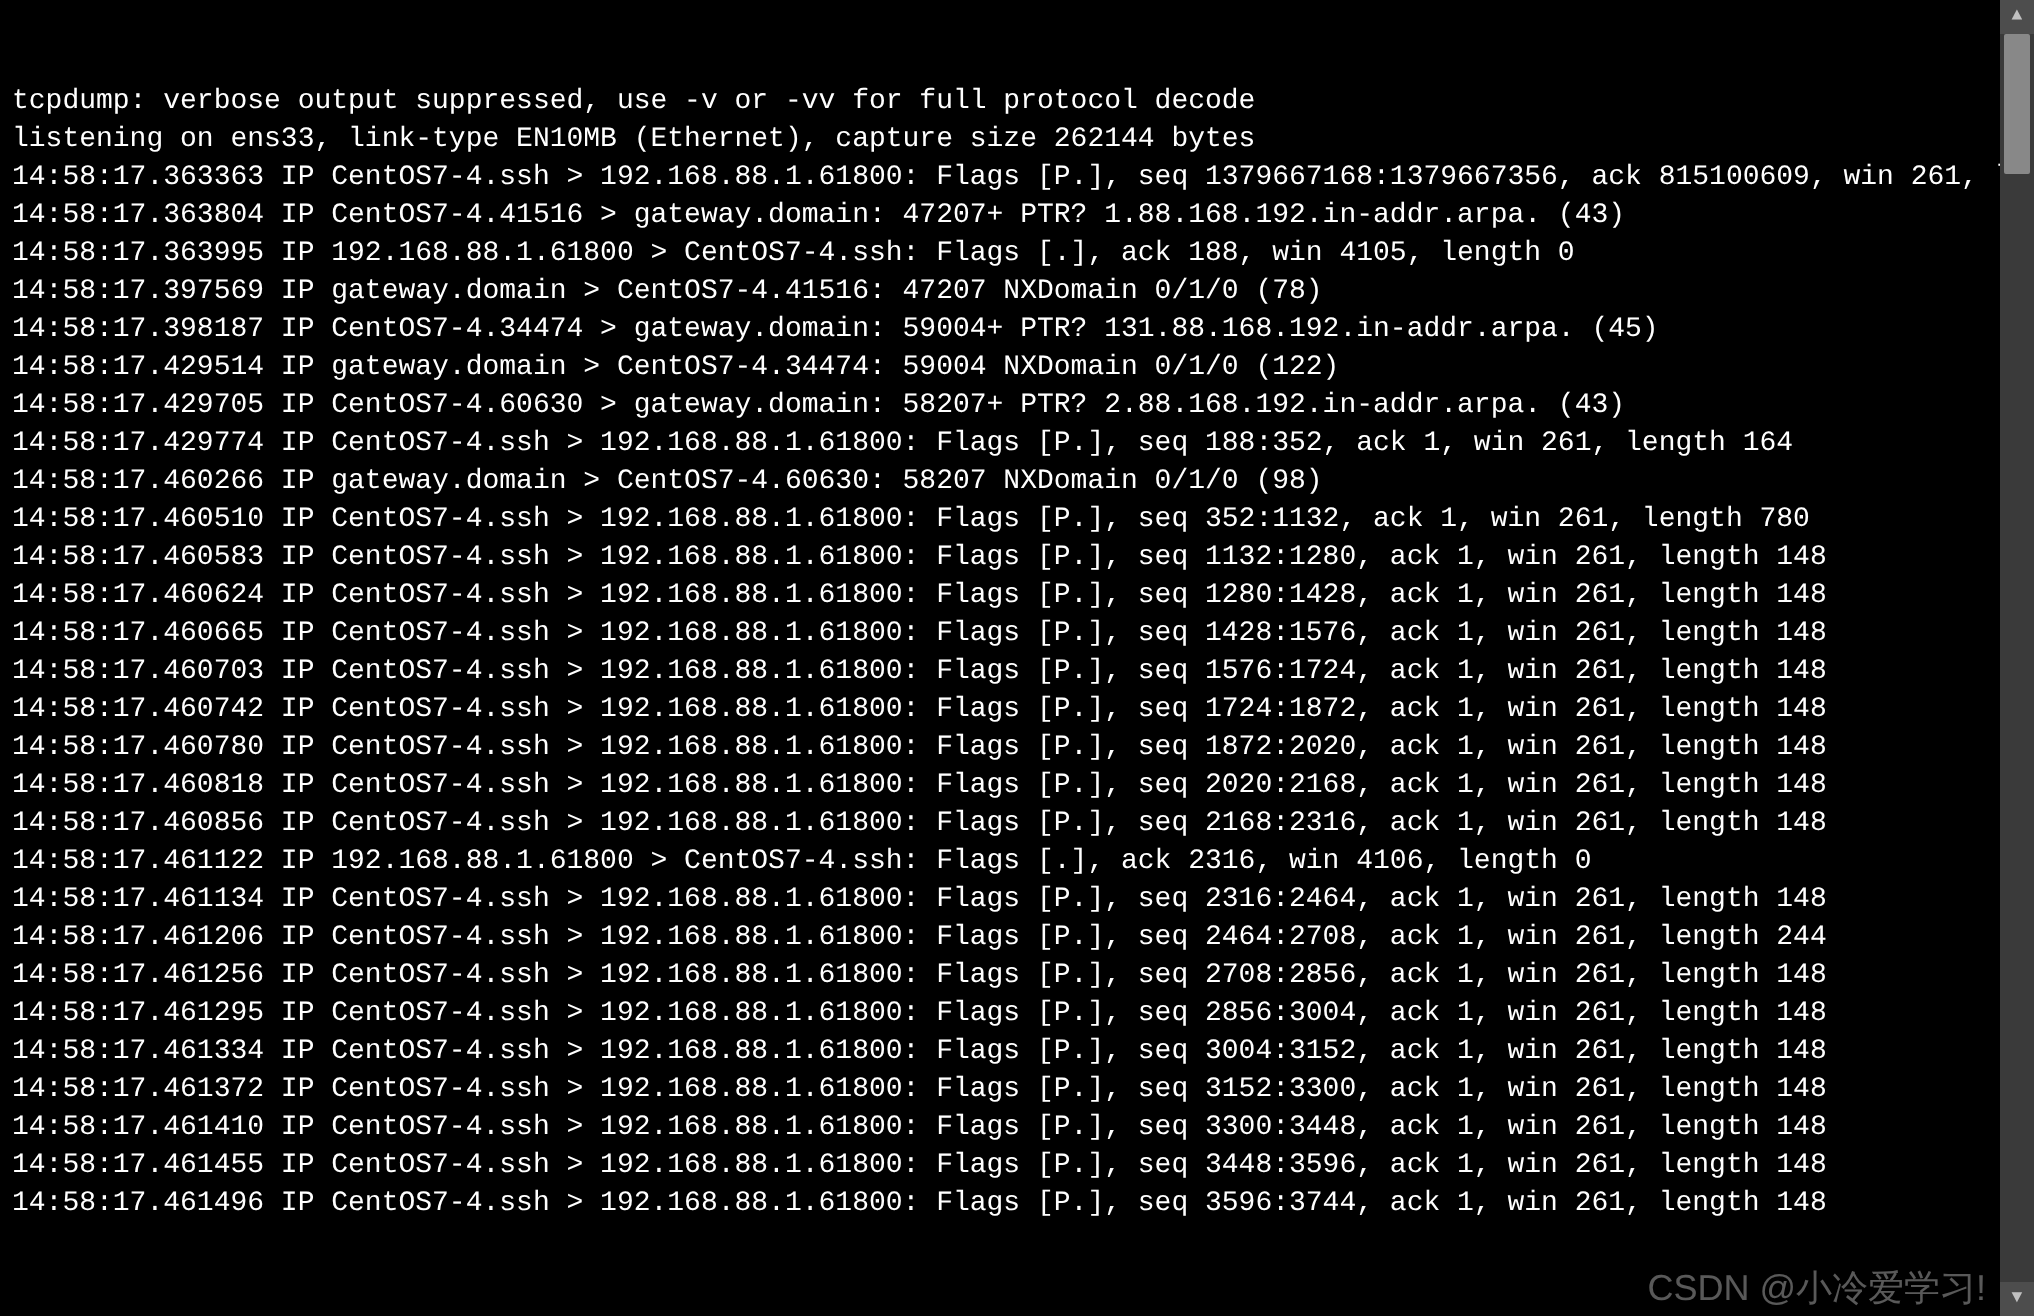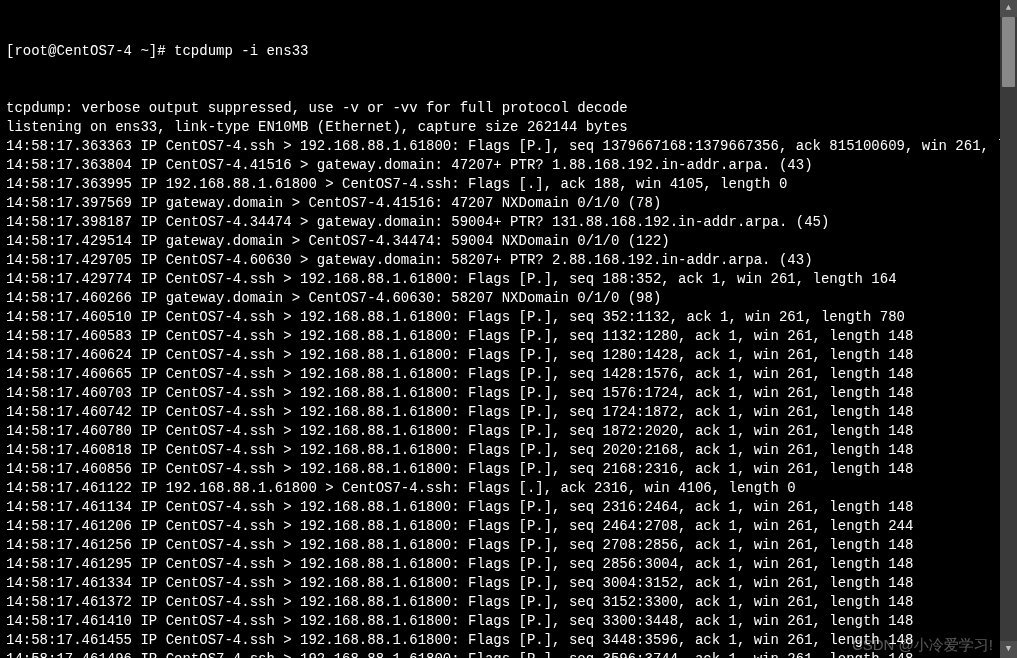--- a/index.html
+++ b/index.html
@@ -44,31 +44,30 @@
     position:absolute;
     left:2px;width:13px;
     top:17px;height:70px;
     background:#888;
     border-radius:1px;
   }
   .watermark{
     position:absolute;
     right:24px;bottom:4px;
     color:rgba(255,255,255,0.35);
-    font-size:15px;
+    font-size:18px;
     font-family:sans-serif;
     pointer-events:none;
   }
 </style>
 </head>
 <body>
 
 <div class="viewport">
   <div class="term">
-    <div class="line prompt"><span class="user">[root@CentOS7-4 ~]# </span><span>tcpdump -i ens33</span></div>
     <div id="lines"><div class="line">tcpdump: verbose output suppressed, use -v or -vv for full protocol decode</div><div class="line">listening on ens33, link-type EN10MB (Ethernet), capture size 262144 bytes</div><div class="line">14:58:17.363363 IP CentOS7-4.ssh &gt; 192.168.88.1.61800: Flags [P.], seq 1379667168:1379667356, ack 815100609, win 261, length 188</div><div class="line">14:58:17.363804 IP CentOS7-4.41516 &gt; gateway.domain: 47207+ PTR? 1.88.168.192.in-addr.arpa. (43)</div><div class="line">14:58:17.363995 IP 192.168.88.1.61800 &gt; CentOS7-4.ssh: Flags [.], ack 188, win 4105, length 0</div><div class="line">14:58:17.397569 IP gateway.domain &gt; CentOS7-4.41516: 47207 NXDomain 0/1/0 (78)</div><div class="line">14:58:17.398187 IP CentOS7-4.34474 &gt; gateway.domain: 59004+ PTR? 131.88.168.192.in-addr.arpa. (45)</div><div class="line">14:58:17.429514 IP gateway.domain &gt; CentOS7-4.34474: 59004 NXDomain 0/1/0 (122)</div><div class="line">14:58:17.429705 IP CentOS7-4.60630 &gt; gateway.domain: 58207+ PTR? 2.88.168.192.in-addr.arpa. (43)</div><div class="line">14:58:17.429774 IP CentOS7-4.ssh &gt; 192.168.88.1.61800: Flags [P.], seq 188:352, ack 1, win 261, length 164</div><div class="line">14:58:17.460266 IP gateway.domain &gt; CentOS7-4.60630: 58207 NXDomain 0/1/0 (98)</div><div class="line">14:58:17.460510 IP CentOS7-4.ssh &gt; 192.168.88.1.61800: Flags [P.], seq 352:1132, ack 1, win 261, length 780</div><div class="line">14:58:17.460583 IP CentOS7-4.ssh &gt; 192.168.88.1.61800: Flags [P.], seq 1132:1280, ack 1, win 261, length 148</div><div class="line">14:58:17.460624 IP CentOS7-4.ssh &gt; 192.168.88.1.61800: Flags [P.], seq 1280:1428, ack 1, win 261, length 148</div><div class="line">14:58:17.460665 IP CentOS7-4.ssh &gt; 192.168.88.1.61800: Flags [P.], seq 1428:1576, ack 1, win 261, length 148</div><div class="line">14:58:17.460703 IP CentOS7-4.ssh &gt; 192.168.88.1.61800: Flags [P.], seq 1576:1724, ack 1, win 261, length 148</div><div class="line">14:58:17.460742 IP CentOS7-4.ssh &gt; 192.168.88.1.61800: Flags [P.], seq 1724:1872, ack 1, win 261, length 148</div><div class="line">14:58:17.460780 IP CentOS7-4.ssh &gt; 192.168.88.1.61800: Flags [P.], seq 1872:2020, ack 1, win 261, length 148</div><div class="line">14:58:17.460818 IP CentOS7-4.ssh &gt; 192.168.88.1.61800: Flags [P.], seq 2020:2168, ack 1, win 261, length 148</div><div class="line">14:58:17.460856 IP CentOS7-4.ssh &gt; 192.168.88.1.61800: Flags [P.], seq 2168:2316, ack 1, win 261, length 148</div><div class="line">14:58:17.461122 IP 192.168.88.1.61800 &gt; CentOS7-4.ssh: Flags [.], ack 2316, win 4106, length 0</div><div class="line">14:58:17.461134 IP CentOS7-4.ssh &gt; 192.168.88.1.61800: Flags [P.], seq 2316:2464, ack 1, win 261, length 148</div><div class="line">14:58:17.461206 IP CentOS7-4.ssh &gt; 192.168.88.1.61800: Flags [P.], seq 2464:2708, ack 1, win 261, length 244</div><div class="line">14:58:17.461256 IP CentOS7-4.ssh &gt; 192.168.88.1.61800: Flags [P.], seq 2708:2856, ack 1, win 261, length 148</div><div class="line">14:58:17.461295 IP CentOS7-4.ssh &gt; 192.168.88.1.61800: Flags [P.], seq 2856:3004, ack 1, win 261, length 148</div><div class="line">14:58:17.461334 IP CentOS7-4.ssh &gt; 192.168.88.1.61800: Flags [P.], seq 3004:3152, ack 1, win 261, length 148</div><div class="line">14:58:17.461372 IP CentOS7-4.ssh &gt; 192.168.88.1.61800: Flags [P.], seq 3152:3300, ack 1, win 261, length 148</div><div class="line">14:58:17.461410 IP CentOS7-4.ssh &gt; 192.168.88.1.61800: Flags [P.], seq 3300:3448, ack 1, win 261, length 148</div><div class="line">14:58:17.461455 IP CentOS7-4.ssh &gt; 192.168.88.1.61800: Flags [P.], seq 3448:3596, ack 1, win 261, length 148</div><div class="line">14:58:17.461496 IP CentOS7-4.ssh &gt; 192.168.88.1.61800: Flags [P.], seq 3596:3744, ack 1, win 261, length 148</div></div>
   </div>
 
   <div class="scrollbar">
     <div class="scroll-arrow up">▲</div>
     <div class="scroll-thumb"></div>
     <div class="scroll-arrow down">▼</div>
   </div>
 
   <div class="watermark">CSDN @小冷爱学习!</div>

